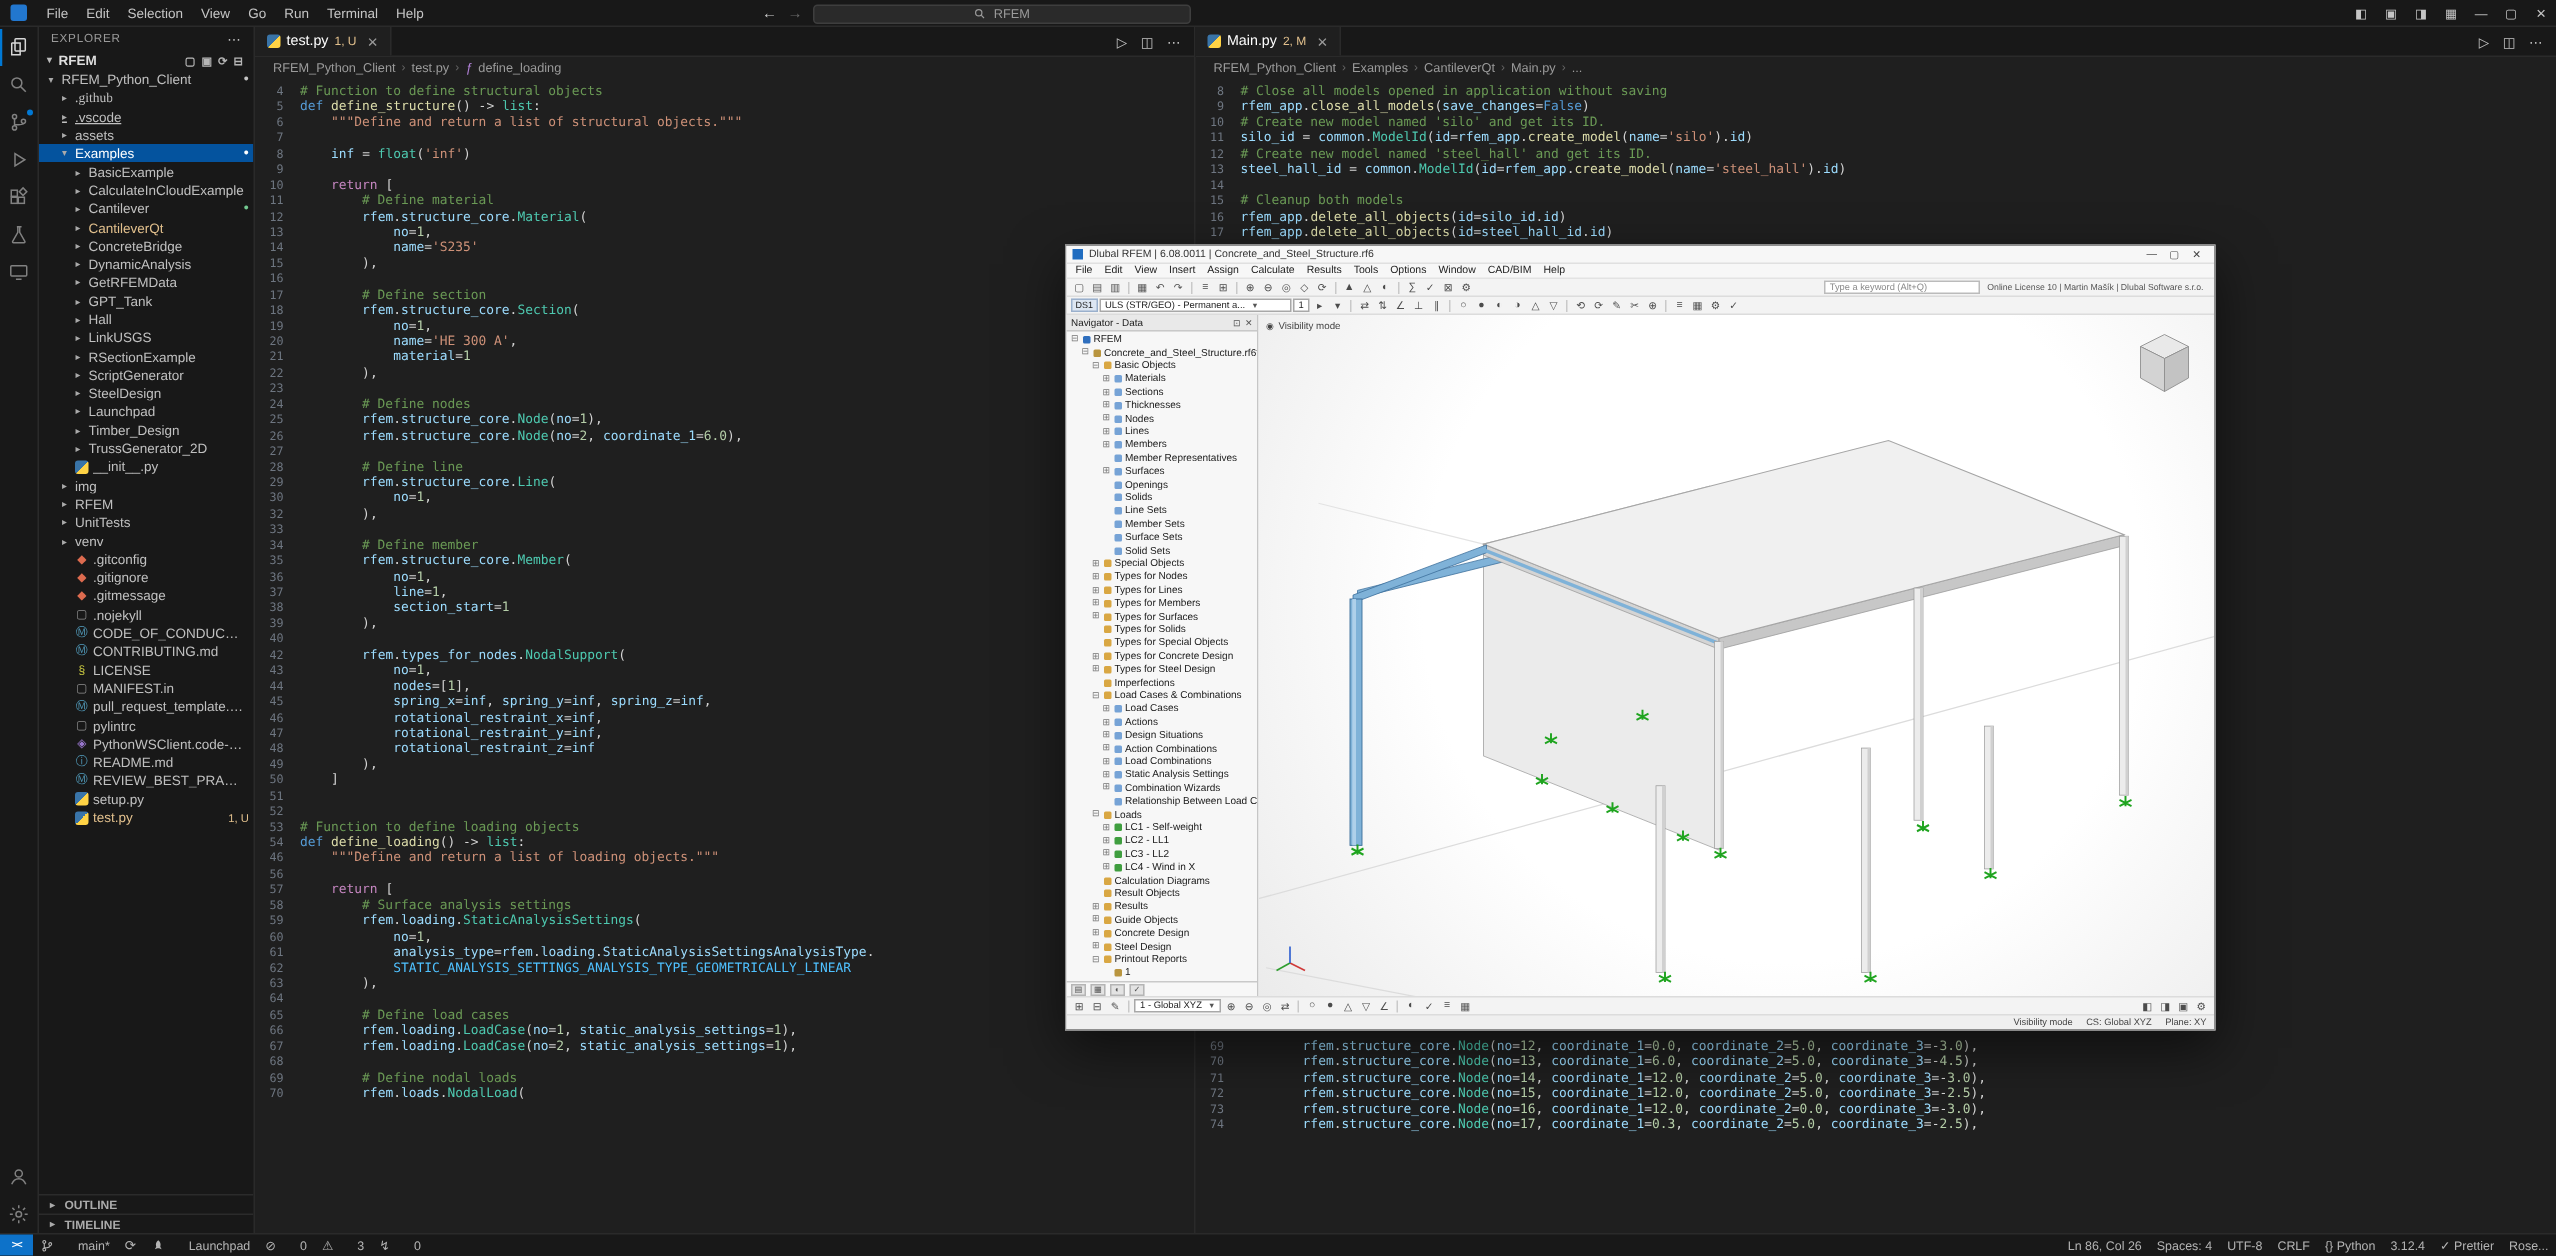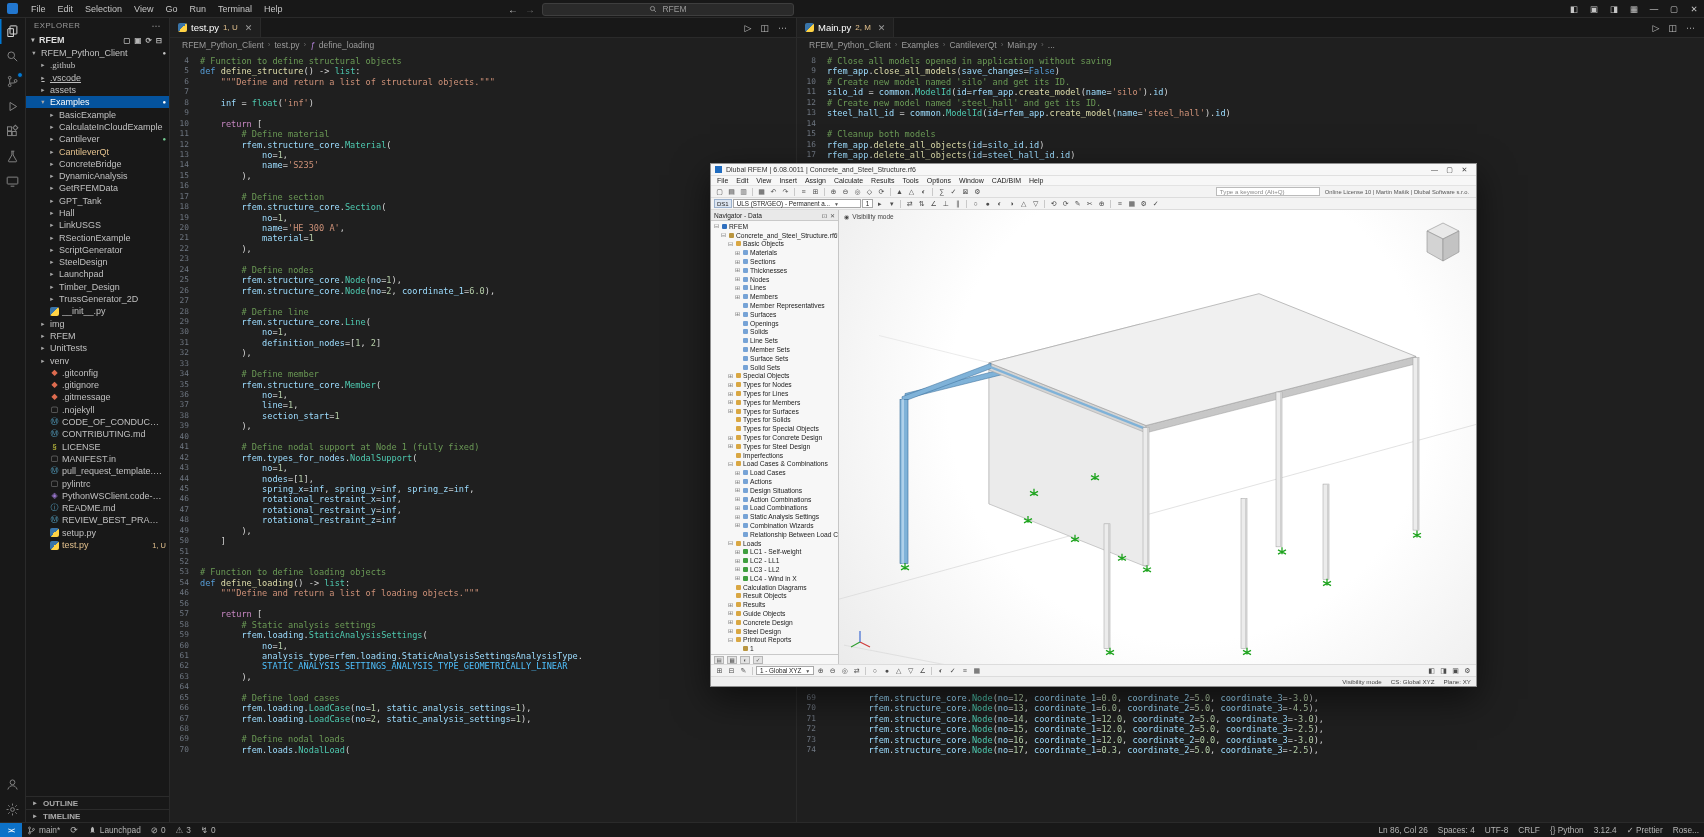--- a/index.html
+++ b/index.html
@@ -58,21 +58,21 @@
 #code-left{top:38px}
 #code-right-top{top:38px}
 #code-right-bottom{top:675px}
 .cl{display:flex;height:10.45px;line-height:10.45px;font-family:"DejaVu Sans Mono",monospace;font-size:8.6px;white-space:pre}
 .ln{width:30px;flex:none;text-align:right;color:#6e7681;padding-right:11px;font-size:7.8px}
 .c-com{color:#6a9955}.c-str{color:#ce9178}.c-num{color:#b5cea8}.c-kw{color:#c586c0}.c-def{color:#569cd6}
 .c-bool{color:#569cd6}.c-type{color:#4ec9b0}.c-fn{color:#dcdcaa}.c-var{color:#9cdcfe}.c-const{color:#4fc1ff}.c-punc{color:#d4d4d4}
 
 .vs-status{position:absolute;left:0;right:0;bottom:0;height:15px;background:#181818;border-top:1px solid #2a2a2a;display:flex;align-items:center;font-size:8.3px;color:#b4b4b4;z-index:7}
 .remote{width:22px;height:100%;background:#0d72c9;color:#fff;display:flex;align-items:center;justify-content:center;font-size:7px;font-weight:bold;letter-spacing:-1px;flex:none}
-.st{padding:0 5px;display:flex;align-items:center;gap:3px;white-space:nowrap}
+.st{padding:0 5px;display:flex;align-items:center;gap:16px;white-space:nowrap}
 .st svg{width:9px;height:9px;stroke:currentColor;fill:none;stroke-width:1.3}
 .st-right{margin-left:auto;display:flex;align-items:center}
 
 .rf{position:absolute;left:710px;top:163px;width:767px;height:524px;background:#f0f0f0;border:1px solid #8f8f8f;box-shadow:0 12px 34px rgba(0,0,0,.55);z-index:10;display:flex;flex-direction:column;color:#222}
 .rf-title{height:12px;flex:none;background:#f7f7f7;border-bottom:1px solid #e0e0e0;display:flex;align-items:center;gap:4px;padding:0 4px;font-size:7px;color:#333}
 .rf-logo{width:7px;height:7px;background:#1f6cc0;flex:none}
 .rf-title .ctr{margin-left:auto;display:flex}
 .rf-wc{width:15px;text-align:center;font-size:7px;color:#444}
 .rf-menu{height:10px;flex:none;background:#f7f7f7;border-bottom:1px solid #e3e3e3;display:flex;align-items:center;padding-left:2px}
 .rmi{font-size:7px;color:#222;padding:0 4px;white-space:nowrap}
@@ -497,48 +497,46 @@
         <div class="cl"><span class="ln">21</span><span class="ct">            <span class="c-var">material</span><span class="c-punc">=</span><span class="c-num">1</span></span></div>
         <div class="cl"><span class="ln">22</span><span class="ct">        <span class="c-punc">)</span><span class="c-punc">,</span></span></div>
         <div class="cl"><span class="ln">23</span><span class="ct"></span></div>
         <div class="cl"><span class="ln">24</span><span class="ct"><span class="c-com">        # Define nodes</span></span></div>
         <div class="cl"><span class="ln">25</span><span class="ct">        <span class="c-var">rfem</span><span class="c-punc">.</span><span class="c-var">structure_core</span><span class="c-punc">.</span><span class="c-type">Node</span><span class="c-punc">(</span><span class="c-var">no</span><span class="c-punc">=</span><span class="c-num">1</span><span class="c-punc">)</span><span class="c-punc">,</span></span></div>
         <div class="cl"><span class="ln">26</span><span class="ct">        <span class="c-var">rfem</span><span class="c-punc">.</span><span class="c-var">structure_core</span><span class="c-punc">.</span><span class="c-type">Node</span><span class="c-punc">(</span><span class="c-var">no</span><span class="c-punc">=</span><span class="c-num">2</span><span class="c-punc">,</span> <span class="c-var">coordinate_1</span><span class="c-punc">=</span><span class="c-num">6.0</span><span class="c-punc">)</span><span class="c-punc">,</span></span></div>
         <div class="cl"><span class="ln">27</span><span class="ct"></span></div>
         <div class="cl"><span class="ln">28</span><span class="ct"><span class="c-com">        # Define line</span></span></div>
         <div class="cl"><span class="ln">29</span><span class="ct">        <span class="c-var">rfem</span><span class="c-punc">.</span><span class="c-var">structure_core</span><span class="c-punc">.</span><span class="c-type">Line</span><span class="c-punc">(</span></span></div>
         <div class="cl"><span class="ln">30</span><span class="ct">            <span class="c-var">no</span><span class="c-punc">=</span><span class="c-num">1</span><span class="c-punc">,</span></span></div>
-        <div class="cl"><span class="ln">31</span><span class="ct">            <span class="c-var">definition_nodes</span><span class="c-punc">=</span><span class="c-punc">[</span><span class="c-num">1</span><span class="c-punc">,</span> <span class="c-num">2</span><span class="c-punc">]</span></span></div>
         <div class="cl"><span class="ln">32</span><span class="ct">        <span class="c-punc">)</span><span class="c-punc">,</span></span></div>
         <div class="cl"><span class="ln">33</span><span class="ct"></span></div>
         <div class="cl"><span class="ln">34</span><span class="ct"><span class="c-com">        # Define member</span></span></div>
         <div class="cl"><span class="ln">35</span><span class="ct">        <span class="c-var">rfem</span><span class="c-punc">.</span><span class="c-var">structure_core</span><span class="c-punc">.</span><span class="c-type">Member</span><span class="c-punc">(</span></span></div>
         <div class="cl"><span class="ln">36</span><span class="ct">            <span class="c-var">no</span><span class="c-punc">=</span><span class="c-num">1</span><span class="c-punc">,</span></span></div>
         <div class="cl"><span class="ln">37</span><span class="ct">            <span class="c-var">line</span><span class="c-punc">=</span><span class="c-num">1</span><span class="c-punc">,</span></span></div>
         <div class="cl"><span class="ln">38</span><span class="ct">            <span class="c-var">section_start</span><span class="c-punc">=</span><span class="c-num">1</span></span></div>
         <div class="cl"><span class="ln">39</span><span class="ct">        <span class="c-punc">)</span><span class="c-punc">,</span></span></div>
         <div class="cl"><span class="ln">40</span><span class="ct"></span></div>
-        <div class="cl"><span class="ln">41</span><span class="ct"><span class="c-com">        # Define nodal support at Node 1 (fully fixed)</span></span></div>
         <div class="cl"><span class="ln">42</span><span class="ct">        <span class="c-var">rfem</span><span class="c-punc">.</span><span class="c-var">types_for_nodes</span><span class="c-punc">.</span><span class="c-type">NodalSupport</span><span class="c-punc">(</span></span></div>
         <div class="cl"><span class="ln">43</span><span class="ct">            <span class="c-var">no</span><span class="c-punc">=</span><span class="c-num">1</span><span class="c-punc">,</span></span></div>
         <div class="cl"><span class="ln">44</span><span class="ct">            <span class="c-var">nodes</span><span class="c-punc">=</span><span class="c-punc">[</span><span class="c-num">1</span><span class="c-punc">]</span><span class="c-punc">,</span></span></div>
         <div class="cl"><span class="ln">45</span><span class="ct">            <span class="c-var">spring_x</span><span class="c-punc">=</span><span class="c-var">inf</span><span class="c-punc">,</span> <span class="c-var">spring_y</span><span class="c-punc">=</span><span class="c-var">inf</span><span class="c-punc">,</span> <span class="c-var">spring_z</span><span class="c-punc">=</span><span class="c-var">inf</span><span class="c-punc">,</span></span></div>
         <div class="cl"><span class="ln">46</span><span class="ct">            <span class="c-var">rotational_restraint_x</span><span class="c-punc">=</span><span class="c-var">inf</span><span class="c-punc">,</span></span></div>
         <div class="cl"><span class="ln">47</span><span class="ct">            <span class="c-var">rotational_restraint_y</span><span class="c-punc">=</span><span class="c-var">inf</span><span class="c-punc">,</span></span></div>
         <div class="cl"><span class="ln">48</span><span class="ct">            <span class="c-var">rotational_restraint_z</span><span class="c-punc">=</span><span class="c-var">inf</span></span></div>
         <div class="cl"><span class="ln">49</span><span class="ct">        <span class="c-punc">)</span><span class="c-punc">,</span></span></div>
         <div class="cl"><span class="ln">50</span><span class="ct">    <span class="c-punc">]</span></span></div>
         <div class="cl"><span class="ln">51</span><span class="ct"></span></div>
         <div class="cl"><span class="ln">52</span><span class="ct"></span></div>
         <div class="cl"><span class="ln">53</span><span class="ct"><span class="c-com"># Function to define loading objects</span></span></div>
         <div class="cl"><span class="ln">54</span><span class="ct"><span class="c-def">def</span> <span class="c-fn">define_loading</span><span class="c-punc">(</span><span class="c-punc">)</span> <span class="c-punc">-</span><span class="c-punc">&gt;</span> <span class="c-type">list</span><span class="c-punc">:</span></span></div>
         <div class="cl"><span class="ln">46</span><span class="ct">    <span class="c-str">"""Define and return a list of loading objects."""</span></span></div>
         <div class="cl"><span class="ln">56</span><span class="ct"></span></div>
         <div class="cl"><span class="ln">57</span><span class="ct">    <span class="c-kw">return</span> <span class="c-punc">[</span></span></div>
-        <div class="cl"><span class="ln">58</span><span class="ct"><span class="c-com">        # Static analysis settings</span></span></div>
+        <div class="cl"><span class="ln">58</span><span class="ct"><span class="c-com">        # Surface analysis settings</span></span></div>
         <div class="cl"><span class="ln">59</span><span class="ct">        <span class="c-var">rfem</span><span class="c-punc">.</span><span class="c-var">loading</span><span class="c-punc">.</span><span class="c-type">StaticAnalysisSettings</span><span class="c-punc">(</span></span></div>
         <div class="cl"><span class="ln">60</span><span class="ct">            <span class="c-var">no</span><span class="c-punc">=</span><span class="c-num">1</span><span class="c-punc">,</span></span></div>
         <div class="cl"><span class="ln">61</span><span class="ct">            <span class="c-var">analysis_type</span><span class="c-punc">=</span><span class="c-var">rfem</span><span class="c-punc">.</span><span class="c-var">loading</span><span class="c-punc">.</span><span class="c-var">StaticAnalysisSettingsAnalysisType</span><span class="c-punc">.</span></span></div>
         <div class="cl"><span class="ln">62</span><span class="ct">            <span class="c-const">STATIC_ANALYSIS_SETTINGS_ANALYSIS_TYPE_GEOMETRICALLY_LINEAR</span></span></div>
         <div class="cl"><span class="ln">63</span><span class="ct">        <span class="c-punc">)</span><span class="c-punc">,</span></span></div>
         <div class="cl"><span class="ln">64</span><span class="ct"></span></div>
         <div class="cl"><span class="ln">65</span><span class="ct"><span class="c-com">        # Define load cases</span></span></div>
         <div class="cl"><span class="ln">66</span><span class="ct">        <span class="c-var">rfem</span><span class="c-punc">.</span><span class="c-var">loading</span><span class="c-punc">.</span><span class="c-type">LoadCase</span><span class="c-punc">(</span><span class="c-var">no</span><span class="c-punc">=</span><span class="c-num">1</span><span class="c-punc">,</span> <span class="c-var">static_analysis_settings</span><span class="c-punc">=</span><span class="c-num">1</span><span class="c-punc">)</span><span class="c-punc">,</span></span></div>
         <div class="cl"><span class="ln">67</span><span class="ct">        <span class="c-var">rfem</span><span class="c-punc">.</span><span class="c-var">loading</span><span class="c-punc">.</span><span class="c-type">LoadCase</span><span class="c-punc">(</span><span class="c-var">no</span><span class="c-punc">=</span><span class="c-num">2</span><span class="c-punc">,</span> <span class="c-var">static_analysis_settings</span><span class="c-punc">=</span><span class="c-num">1</span><span class="c-punc">)</span><span class="c-punc">,</span></span></div>
         <div class="cl"><span class="ln">68</span><span class="ct"></span></div>

